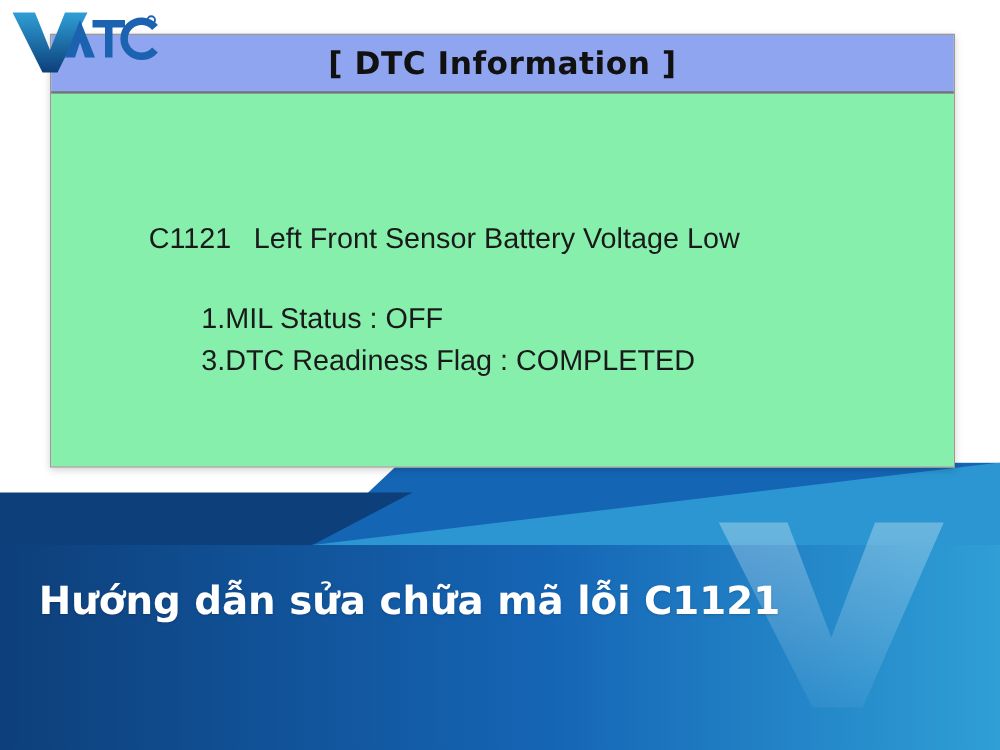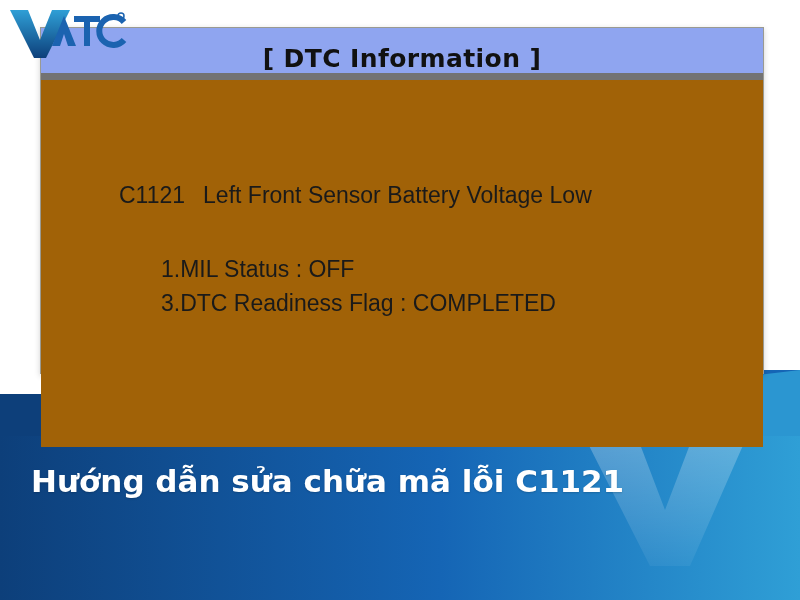--- a/index.html
+++ b/index.html
@@ -34,51 +34,51 @@
     width: 722px;
     height: 345px;
     background: #e8e8e0;
     border: 1px solid #9a9a92;
     box-shadow: 0 2px 6px rgba(0,0,0,0.18);
     z-index: 3;
   }
   .scan-titlebar {
     height: 45px;
     background: #8fa5f0;
-    border-bottom: 7px solid #737373;
+    border-bottom: 2px solid #737373;
     display: flex;
-    align-items: flex-end;
+    align-items: center;
     justify-content: center;
   }
   .scan-title {
     font-family: "DejaVu Sans", sans-serif;
     font-weight: bold;
     font-size: 25px;
     color: #111111;
     letter-spacing: 0.4px;
   }
   .scan-body {
     position: relative;
-    height: 367px;
-    background: #a16207;
+    height: 298px;
+    background: #86efac;
   }
   .dtc-line {
     position: absolute;
     left: 78px;
     top: 102px;
     font-family: "Liberation Sans", sans-serif;
     font-size: 23px;
     color: #1a1a1a;
     white-space: nowrap;
   }
   .dtc-code { margin-right: 18px; }
   .dtc-items {
     position: absolute;
     left: 120px;
-    top: 172px;
+    top: 162px;
     font-family: "Liberation Sans", sans-serif;
     font-size: 23px;
     color: #1a1a1a;
     line-height: 34px;
   }
   .dtc-items div { white-space: nowrap; }
 
   
   .banner-wrap {
     position: absolute;

